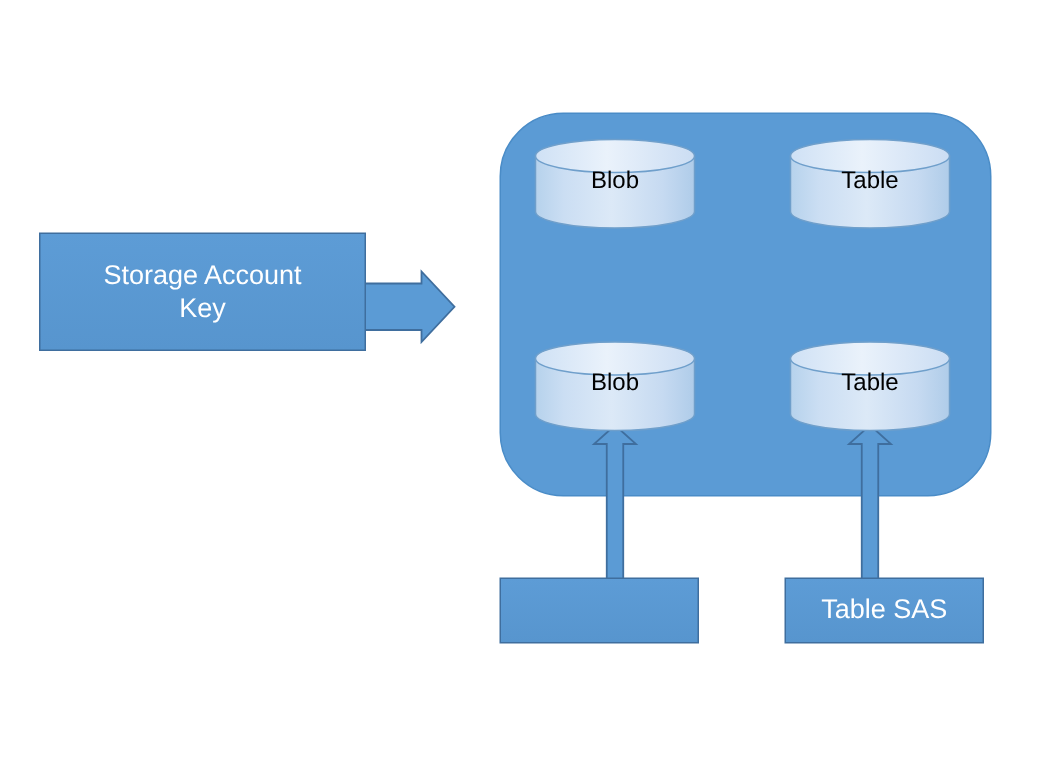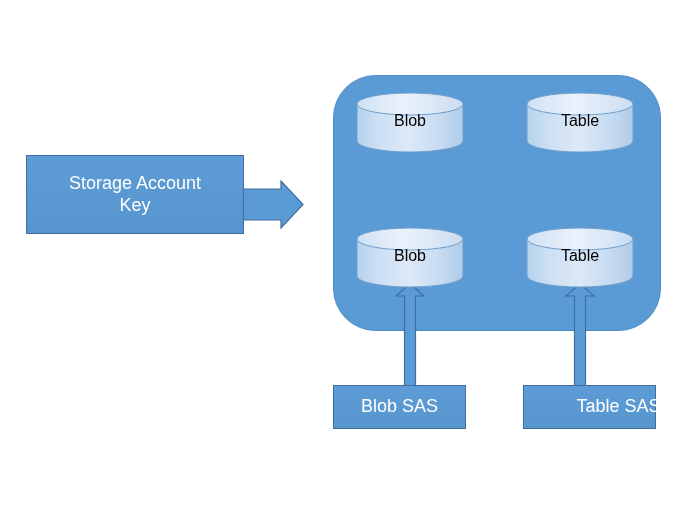--- a/index.html
+++ b/index.html
@@ -51,21 +51,21 @@
   .node {
     position: absolute;
   }
   .node-key      { left: 26px;  top: 155px; width: 218px; height: 78px; }
   .node-box      { left: 333px; top: 75px;  width: 328px; height: 256px; }
   .node-cyl-1    { left: 357px; top: 93px;  width: 106px; height: 56px; }
   .node-cyl-2    { left: 527px; top: 93px;  width: 106px; height: 56px; }
   .node-cyl-3    { left: 357px; top: 228px; width: 106px; height: 56px; }
   .node-cyl-4    { left: 527px; top: 228px; width: 106px; height: 56px; }
   .node-sas-1    { left: 333px; top: 385px; width: 133px; height: 44px; }
-  .node-sas-2    { left: 523px; top: 385px; width: 133px; height: 44px; margin-left: 29px; }
+  .node-sas-2    { left: 523px; top: 385px; width: 133px; height: 44px; }
   .node-arrow-h  { left: 243px; top: 188px; width: 97px;  height: 34px; }
   .node-arrow-v1 { left: 396px; top: 282px; width: 29px;  height: 106px; }
   .node-arrow-v2 { left: 576px; top: 282px; width: 29px;  height: 106px; }
 </style>
 </head>
 <body>
 
 <div id="canvas">
 
   <svg class="layer" viewBox="0 0 698 509" xmlns="http://www.w3.org/2000/svg">
@@ -172,23 +172,20 @@
   <div class="node node-cyl-2">
     <div class="txt cyl-label" style="left:0;top:0;width:106px;height:56px;">Table</div>
   </div>
   <div class="node node-cyl-3">
     <div class="txt cyl-label" style="left:0;top:0;width:106px;height:56px;">Blob</div>
   </div>
   <div class="node node-cyl-4">
     <div class="txt cyl-label" style="left:0;top:0;width:106px;height:56px;">Table</div>
   </div>
 
-  <div class="node node-sas-1">
-    <div class="txt box-label" style="left:0;top:0;width:133px;height:44px;">Blob SAS</div>
-  </div>
   <div class="node node-sas-2">
     <div class="txt box-label" style="left:0;top:0;width:133px;height:44px;">Table SAS</div>
   </div>
 
   <div class="node node-arrow-h"></div>
   <div class="node node-arrow-v1"></div>
   <div class="node node-arrow-v2"></div>
 
 </div>
 

